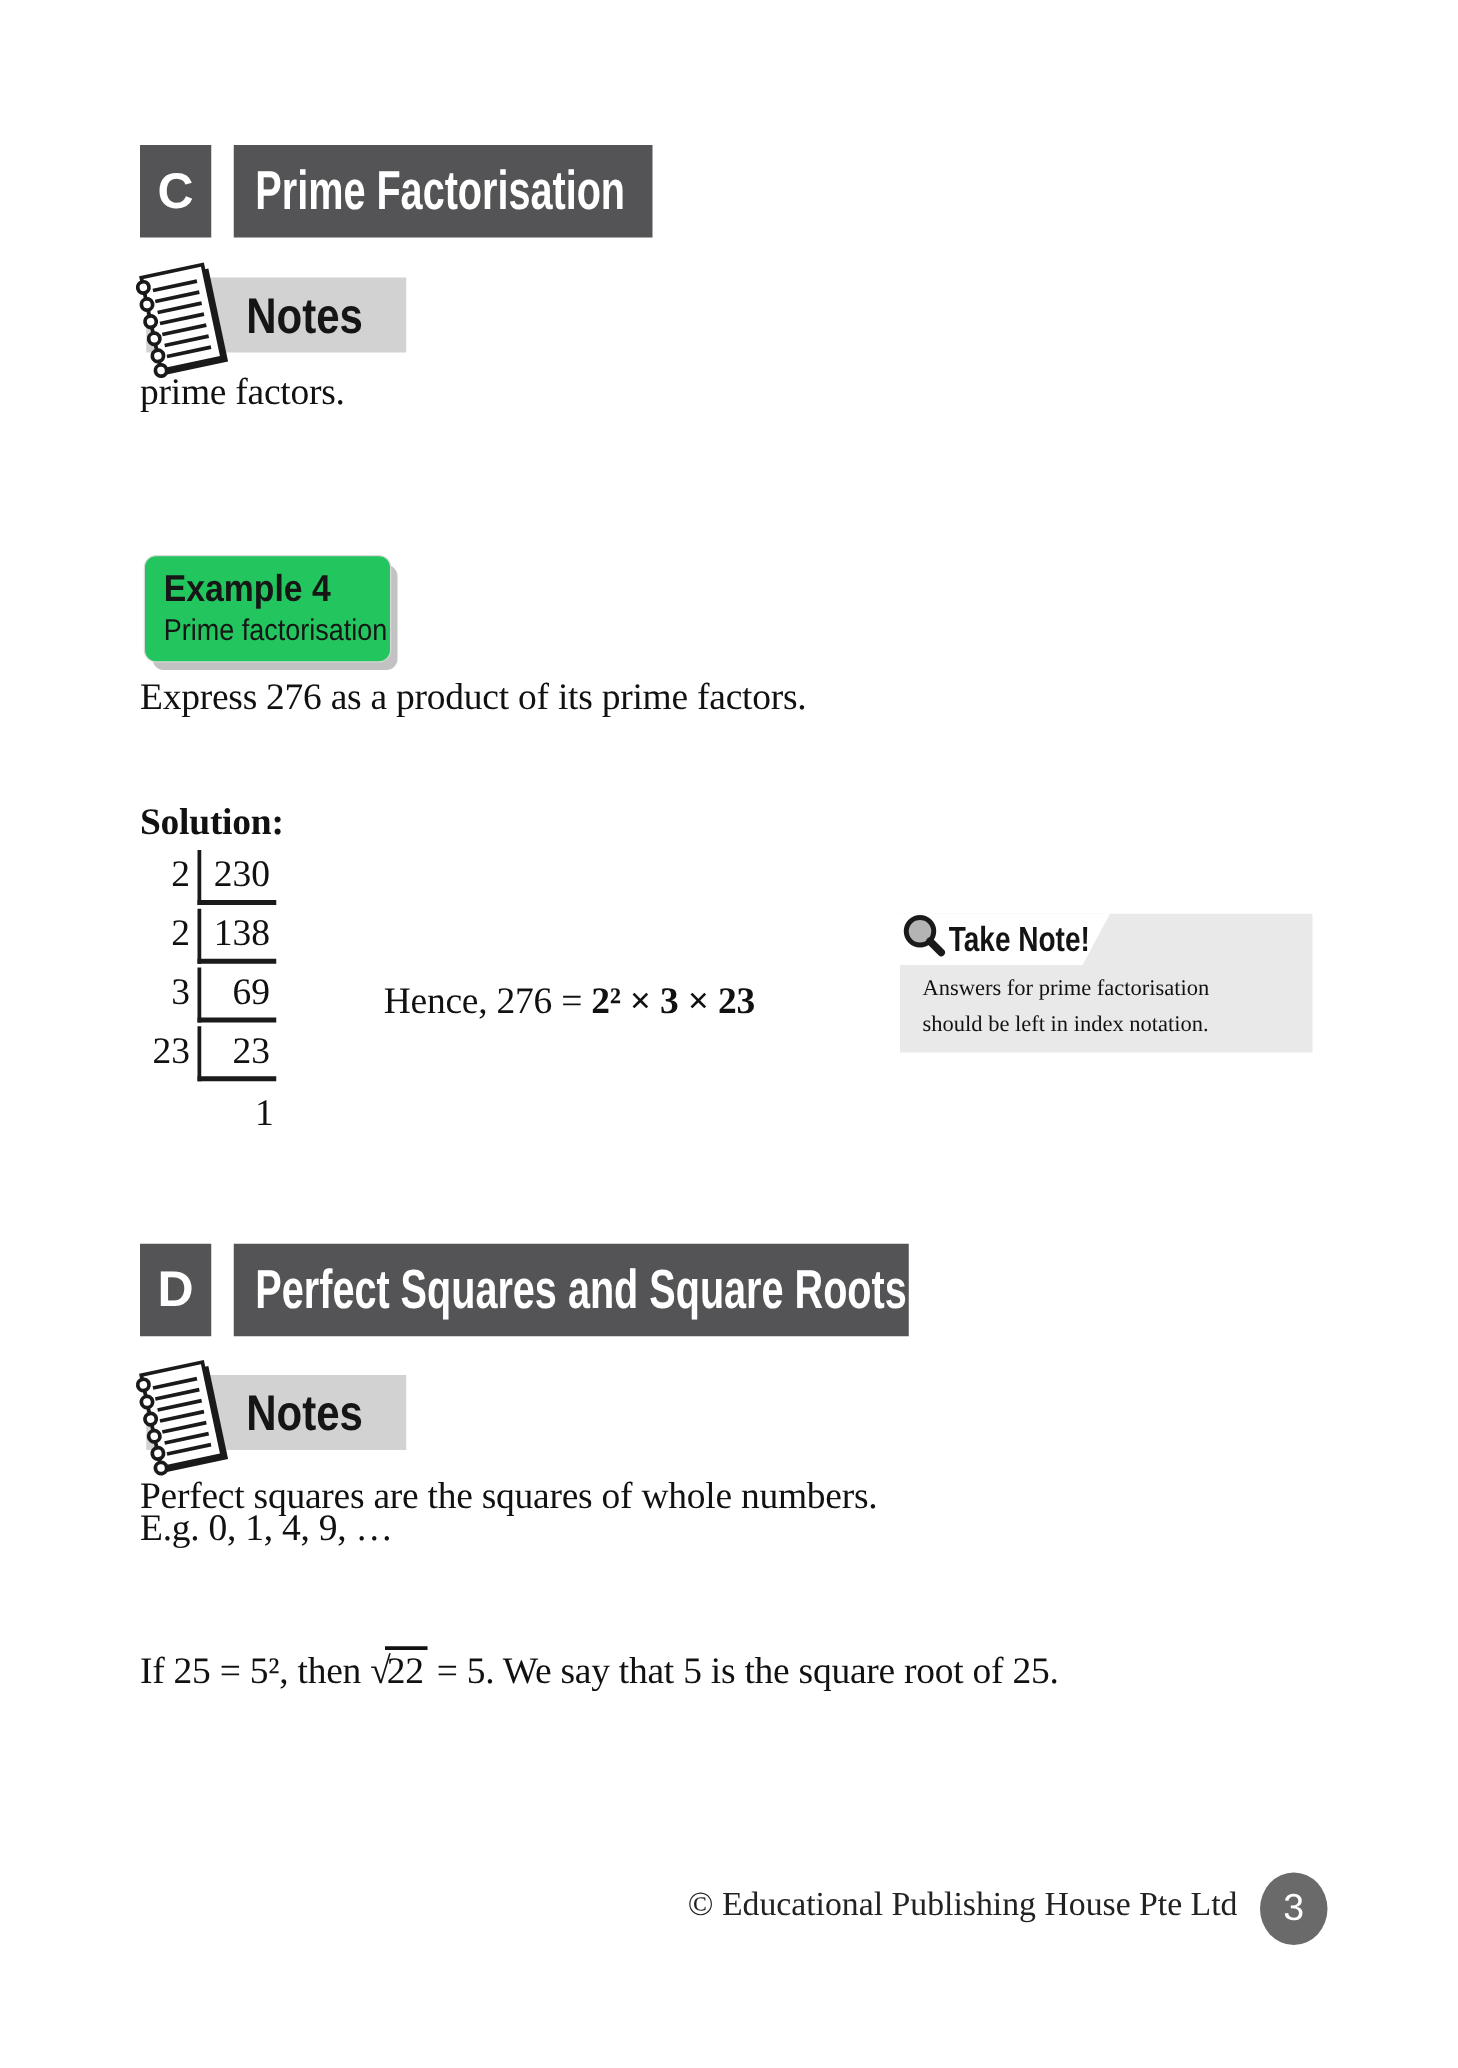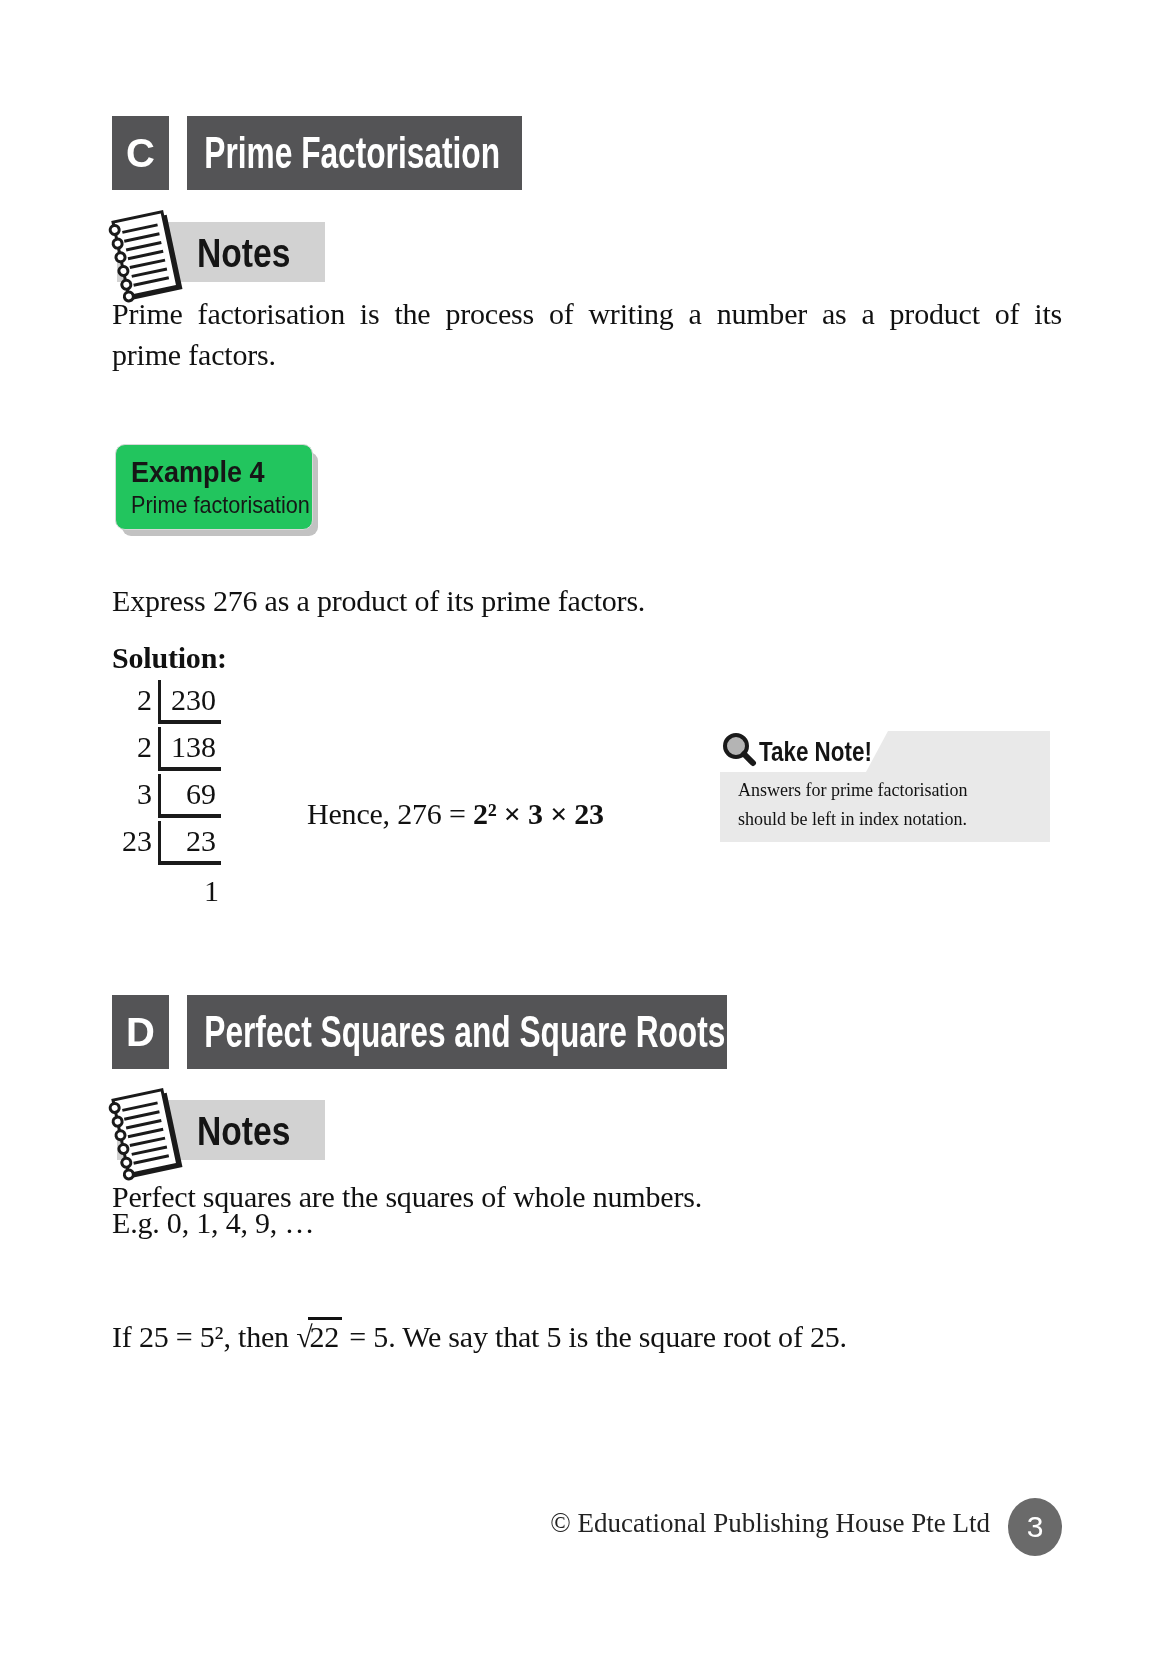--- a/index.html
+++ b/index.html
@@ -39,21 +39,21 @@
 
   
   .ladder{position:absolute;left:112px;top:680px;font-size:30px;}
   .lrow{display:flex;margin-bottom:3px;}
   .ldiv{width:46px;text-align:right;padding-right:6px;line-height:40px;box-sizing:border-box;}
   .lcell{border-left:3px solid #1a1a1a;border-bottom:4px solid #1a1a1a;width:63px;text-align:right;
          padding-right:5px;line-height:40px;box-sizing:border-box;}
   .lone{margin-left:49px;width:63px;text-align:right;padding-right:5px;line-height:40px;
         box-sizing:border-box;margin-top:6px;}
 
-  .hence{position:absolute;left:307px;top:781px;line-height:40px;white-space:nowrap;margin-top:13px;}
+  .hence{position:absolute;left:307px;top:781px;line-height:40px;white-space:nowrap;}
   .hence b{font-weight:700;}
 
   
   .take-note{position:absolute;left:720px;top:731px;width:330px;height:111px;background:#e9e9e9;}
   .tn-label{position:absolute;left:0;top:0;width:168px;height:41px;background:#fff;
             clip-path:polygon(0 0,100% 0,calc(100% - 22px) 100%,0 100%);
             display:flex;align-items:center;}
   .tn-title{font-family:"Liberation Sans",sans-serif;font-weight:700;font-size:28px;color:#141414;
             display:inline-block;transform:scaleX(0.8);transform-origin:0 50%;white-space:nowrap;}
   .tn-body{position:absolute;left:18px;top:45px;width:300px;font-size:18px;line-height:29px;}
@@ -102,30 +102,29 @@
           <circle cx="17" cy="58" r="4.5"></circle>
           <circle cx="17" cy="72" r="4.5"></circle>
           <circle cx="17" cy="84" r="4.5"></circle>
         </g>
       </g>
     </svg>
   </div>
   <div class="notes-label" style="top:231px;">Notes</div>
 
   <div class="para serif" style="top:293px;">
-    <div class="jline">Prime factorisation is the process of writing a number as a product of its</div>
     <div>prime factors.</div>
   </div>
 
   <div class="example-box">
     <div><span class="example-title">Example 4</span></div>
     <div><span class="example-sub">Prime factorisation</span></div>
   </div>
 
-  <div class="abs-line serif" style="top:584px;">Express 276 as a product of its prime factors.</div>
+  <div class="abs-line serif" style="top:541px;">Express 276 as a product of its prime factors.</div>
 
   <div class="abs-line serif" style="top:641px;font-weight:700;">Solution:</div>
 
   <div class="ladder">
     <div class="lrow">
       <div class="ldiv">2</div>
       <div class="lcell">230</div>
     </div>
     <div class="lrow">
       <div class="ldiv">2</div>

